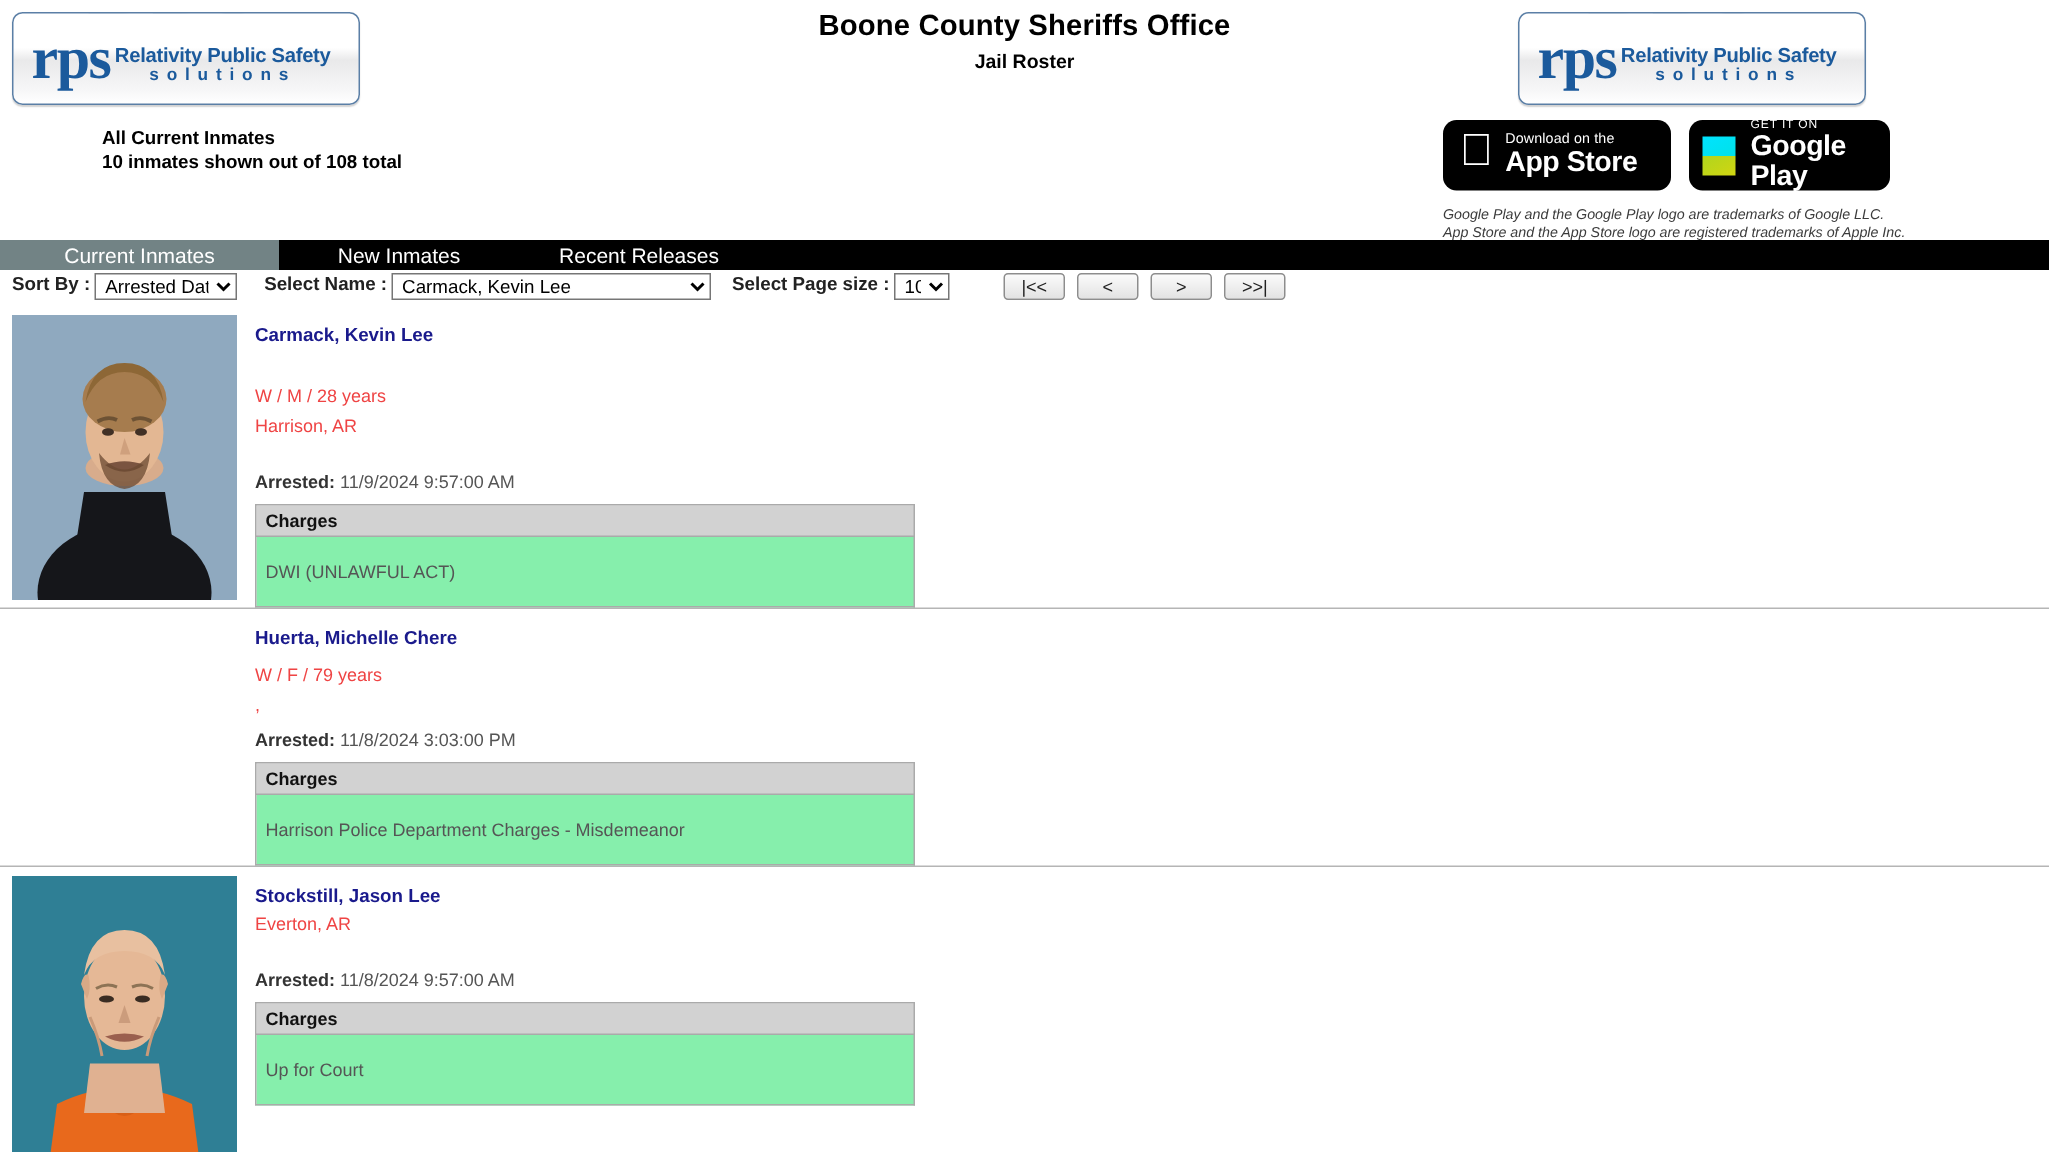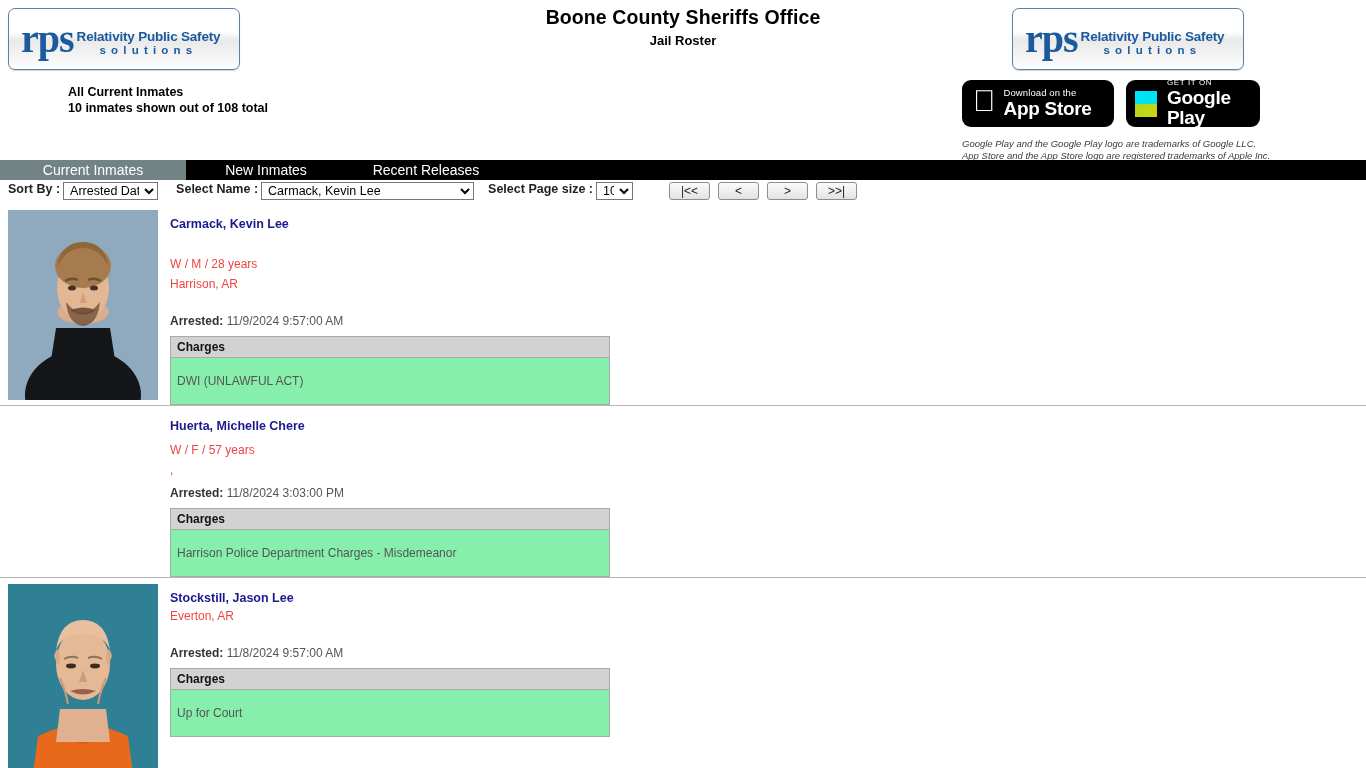--- a/index.html
+++ b/index.html
@@ -339,21 +339,21 @@
         </table>
     </div>
   </div>
 
   <div class="inmate">
     <div class="photo-cell">
       <div class="photo-empty"></div>
     </div>
     <div class="info-cell">
       <a class="inmate-name">Huerta, Michelle Chere</a>
-      <div class="demo demo-tight">W / F / 57 years</div>
+      <div class="demo demo-tight">W / F / 79 years</div>
       <div class="demo">,</div>
       <div class="arrested arrested-tight">
         <b>Arrested:</b>
         <span>11/8/2024 3:03:00 PM</span>
       </div>
       <table class="charges-table">
         <tbody>
             <tr>
           <th>Charges</th>
         </tr>

